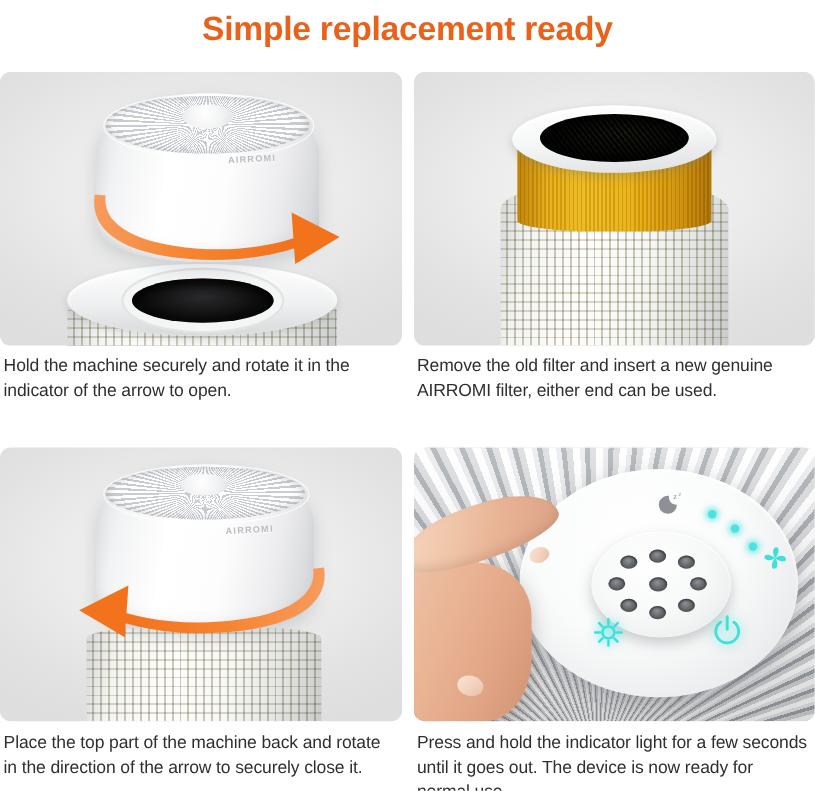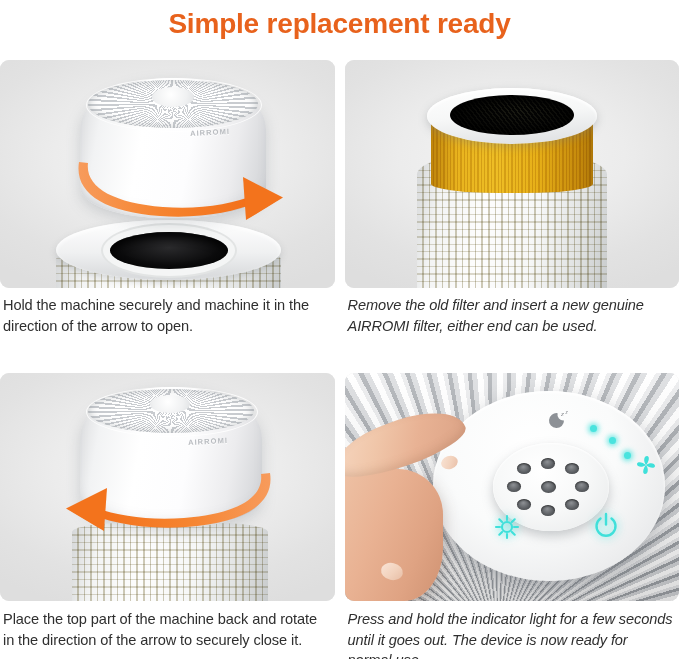--- a/index.html
+++ b/index.html
@@ -34,21 +34,21 @@
   }
   .row {
     display: flex;
     width: 679px;
   }
   .cell {
     width: 339.5px;
     box-sizing: border-box;
   }
   .cell.left  { padding-right: 5px; }
-  .cell.right { padding-left: 5px; font-style: italic; }
+  .cell.right { padding-left: 5px; }
 
   .photo {
     position: relative;
     width: 100%;
     height: 228px;
     border-radius: 9px;
     overflow: hidden;
     background: #e9e9e9;
   }
   .caption {
@@ -247,21 +247,21 @@
               <stop offset="45%" stop-color="#F6842F"></stop>
               <stop offset="100%" stop-color="#F26D17"></stop>
             </linearGradient>
           </defs>
           <path d="M79,102 C74,133 104,152 160,156 C203,159 238,151 261,141
                    L258,134 C233,144 200,150 163,147 C113,143 85,127 88,103 Z" fill="url(#ar1)"></path>
           <path d="M247,120 L281,138 L249,158 L252,139 Z" fill="url(#ar1)"></path>
           <path d="M243,117 L283,137.5 L246,160 Z" fill="#F3731C"></path>
         </svg>
       </div>
-      <div class="caption">Hold the machine securely and machine it in the direction of the arrow to open.</div>
+      <div class="caption">Hold the machine securely and rotate it in the indicator of the arrow to open.</div>
     </div>
 
     <div class="cell right">
       <div class="photo">
         <div class="bg-soft"></div>
 
         <div class="vent" style="left:72px; top:96px; width:190px; height:132px; border-radius:30% 30% 0 0 / 14% 14% 0 0;"></div>
 
         <div class="filter-body" style="left:86px; top:48px; width:162px; height:85px;"></div>
 

